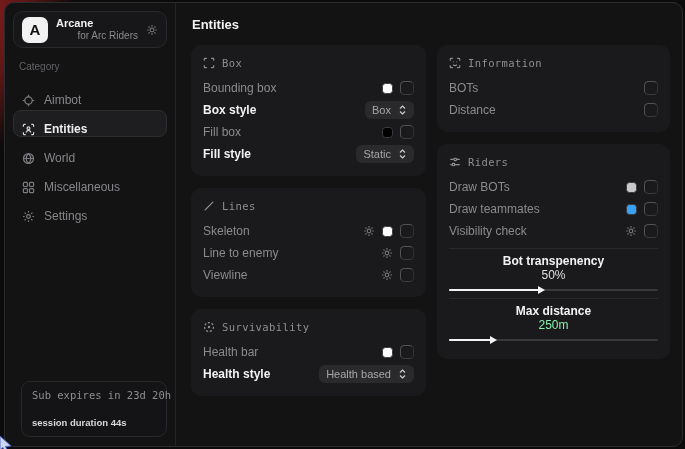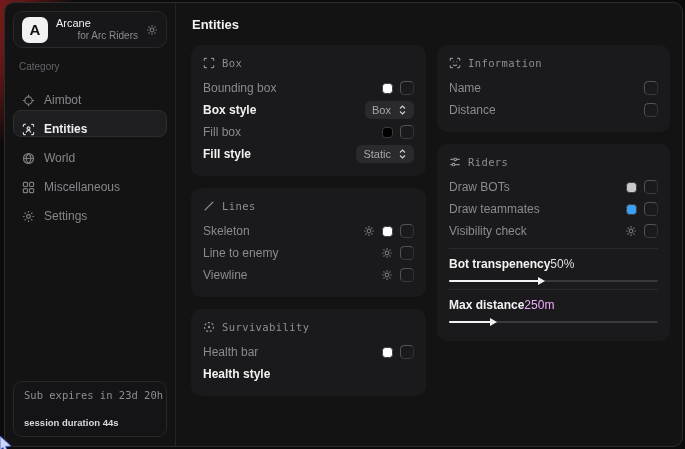--- a/index.html
+++ b/index.html
@@ -35,37 +35,37 @@
     display:flex; align-items:center; gap:8px; padding:0 8px;
     margin-bottom:13px;
   }
   .logo {
     width:26px; height:26px; border-radius:7px; background:#f2f2f2;
     color:#111; font-weight:bold; font-size:15px;
     display:flex; align-items:center; justify-content:center;
     flex:0 0 auto;
   }
   .brand-text { flex:1; line-height:1.15; }
-  .brand-name { color:#f0f0f0; font-size:11px; font-weight:normal; }
+  .brand-name { color:#f0f0f0; font-size:11px; font-weight:bold; }
   .brand-sub { color:#8b8b8e; font-size:10px;text-align:right; }
   .brand-gear { color:#6f6f73; display:flex; }
   .cat-label { color:#646468; font-size:10px; margin:2px 6px 9px; }
   .side-item {
     height:27px; display:flex; align-items:flex-end; gap:9px;
     padding:0 8px; border-radius:8px; margin-bottom:2px;
     color:#87878b; font-size:12px; border:1px solid transparent;
     cursor:default;
   }
   .side-item .sicon { display:flex; color:#7c7c80; }
   .side-item.active {
     background:#1e1e20; border-color:#2e2e31; color:#ededee; font-weight:bold;
   }
   .side-item.active .sicon { color:#d8d8da; }
   .expiry-box {
-    position:absolute; left:8px; right:8px; bottom:9px;
+    position:absolute; left:16px; right:8px; bottom:9px;
     border:1px solid #29292c; border-radius:9px; background:#141416;
     padding:7px 10px 8px;
   }
   .expiry-l1 { font-family:"DejaVu Sans Mono", monospace; font-size:10.5px; color:#8e8e91; white-space:nowrap; }
   .expiry-l2 { font-size:9.5px; font-weight:bold; color:#d9d9db; margin-top:16px; }
   
   .main { position:absolute; left:172px; top:0; right:0; bottom:0; padding:12px 12px 0 14px; }
   .page-title { color:#f2f2f2; font-size:13px; font-weight:bold; margin:2px 0 13px 1px; }
   .cols { display:flex; gap:11px; align-items:flex-start; }
   .col { display:flex; flex-direction:column; gap:12px; }
@@ -99,24 +99,24 @@
   }
   .gearbtn { display:flex; color:#737377; cursor:pointer; }
   .select {
     display:flex; align-items:center; gap:7px;
     background:#2a2a2d; border-radius:6px; height:18px; padding:0 7px;
     cursor:pointer;
   }
   .select .sel-val { font-size:11px; color:#a6a6a9; }
   .select .chev { display:flex; color:#cfcfd2; }
   .divider { height:1px; background:#29292c; margin:6px 0 5px; }
-  .slider-row { display:flex; align-items:center; min-height:19px; }
+  .slider-row { display:flex; justify-content:space-between; align-items:center; min-height:19px;flex-direction:column; }
   .slider-val { font-size:12px; }
   .slider-val.bright { color:#dfdfe1; }
-  .slider-val.dim { color:#f0abfc; }
+  .slider-val.dim { color:#86efac; }
   .track { position:relative; height:2px; background:#39393c; border-radius:2px; margin:7px 0 7px; cursor:pointer; }
   .fill { position:absolute; left:0; top:0; bottom:0; background:#f3f3f3; border-radius:2px; }
   .thumb {
     position:absolute; top:50%; transform:translate(-1px,-50%);
     width:0; height:0; border-top:4px solid transparent; border-bottom:4px solid transparent;
     border-left:7px solid #f3f3f3;
   }
   
   .cursor { position:absolute; left:-2px; bottom:-4px; }
 </style>
@@ -318,40 +318,48 @@
           </div>
           <div class="row">
             <span class="lbl">Health bar</span>
             <span class="ctrls">
               <span class="swatch" style="background: rgb(255, 255, 255);"></span>
               <span class="checkbox"></span>
             </span>
           </div>
           <div class="row">
             <span class="lbl bold">Health style</span>
+            <span class="select">
+              <span class="sel-val">Health based</span>
+              <span class="chev">
+                <svg width="9" height="10" viewBox="0 0 10 12" fill="none" stroke="currentColor" stroke-width="1.4">
+                    <path d="M2 4.2 5 1.4l3 2.8M2 7.8l3 2.8 3-2.8"></path>
+                  </svg>
+              </span>
+            </span>
           </div>
         </div>
       </div>
 
       <div class="col col-right">
 
         <div class="card">
           <div class="card-h">
             <span class="hicon">
               <svg width="12" height="12" viewBox="0 0 14 14" fill="none" stroke="currentColor" stroke-width="1.4">
                 <path d="M1.5 4.5v-2a1 1 0 0 1 1-1h2M9.5 1.5h2a1 1 0 0 1 1 1v2M12.5 9.5v2a1 1 0 0 1-1 1h-2M4.5 12.5h-2a1 1 0 0 1-1-1v-2"></path>
                 <path d="M4.8 9c1.4 1.3 3 1.3 4.4 0"></path>
                   <circle cx="5" cy="5.6" r=".6" fill="currentColor" stroke="none"></circle>
                   <circle cx="9" cy="5.6" r=".6" fill="currentColor" stroke="none"></circle>
               </svg>
             </span>
             <span>Information</span>
           </div>
           <div class="row">
-            <span class="lbl">Name</span>
+            <span class="lbl">BOTs</span>
             <span class="ctrls">
                 <span class="checkbox"></span>
               </span>
           </div>
           <div class="row">
             <span class="lbl">Distance</span>
             <span class="ctrls">
                 <span class="checkbox"></span>
               </span>
           </div>

